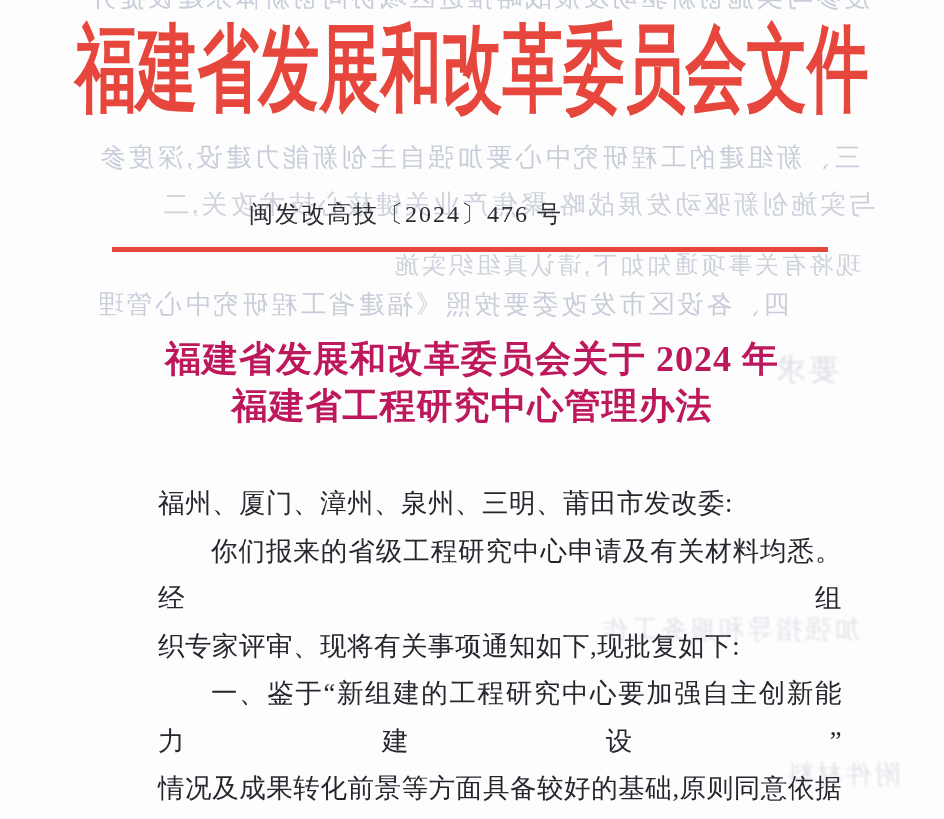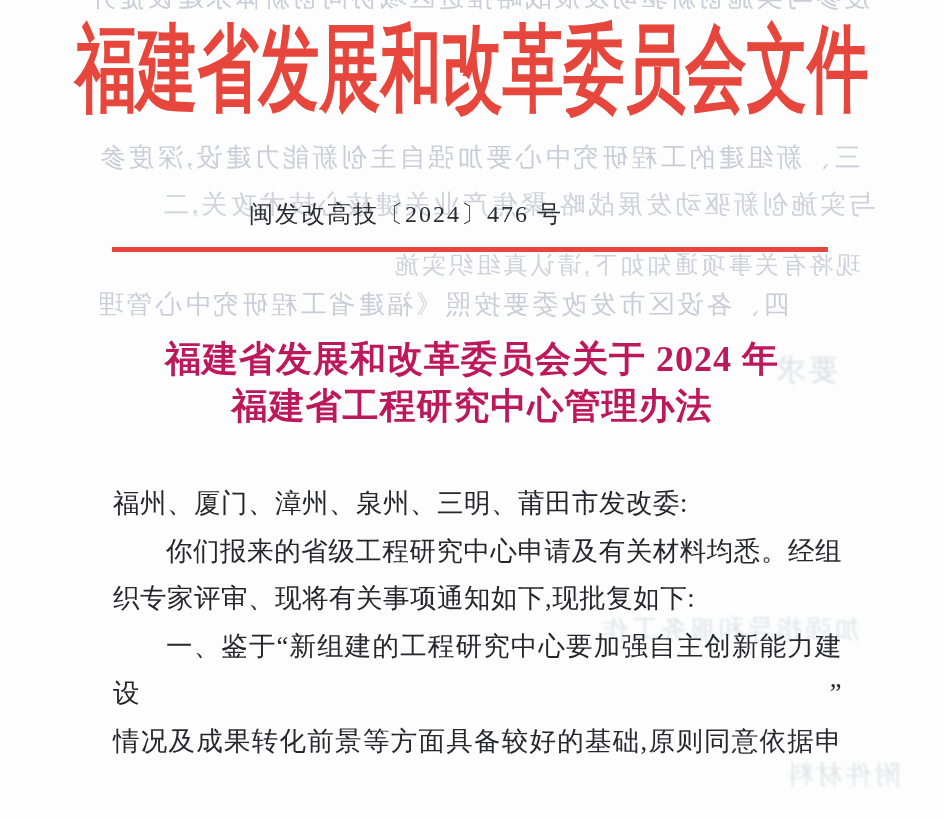--- a/index.html
+++ b/index.html
@@ -59,21 +59,21 @@
   
   .body-text {
     position: absolute;
     top: 480px; left: 113px;
     width: 729px;
     font-size: 26.5px;
     line-height: 47.5px;
     color: #26262e;
     letter-spacing: 0.5px;
   }
-  .body-line { white-space: nowrap; }
+  .body-line { white-space: nowrap; margin-left: 45px; }
   .body-line.fill {
     white-space: normal;
     text-align: justify;
     text-align-last: justify;
   }
   .body-line.indent { text-indent: 2em; }
 
   
   .bleed {
     position: absolute;

